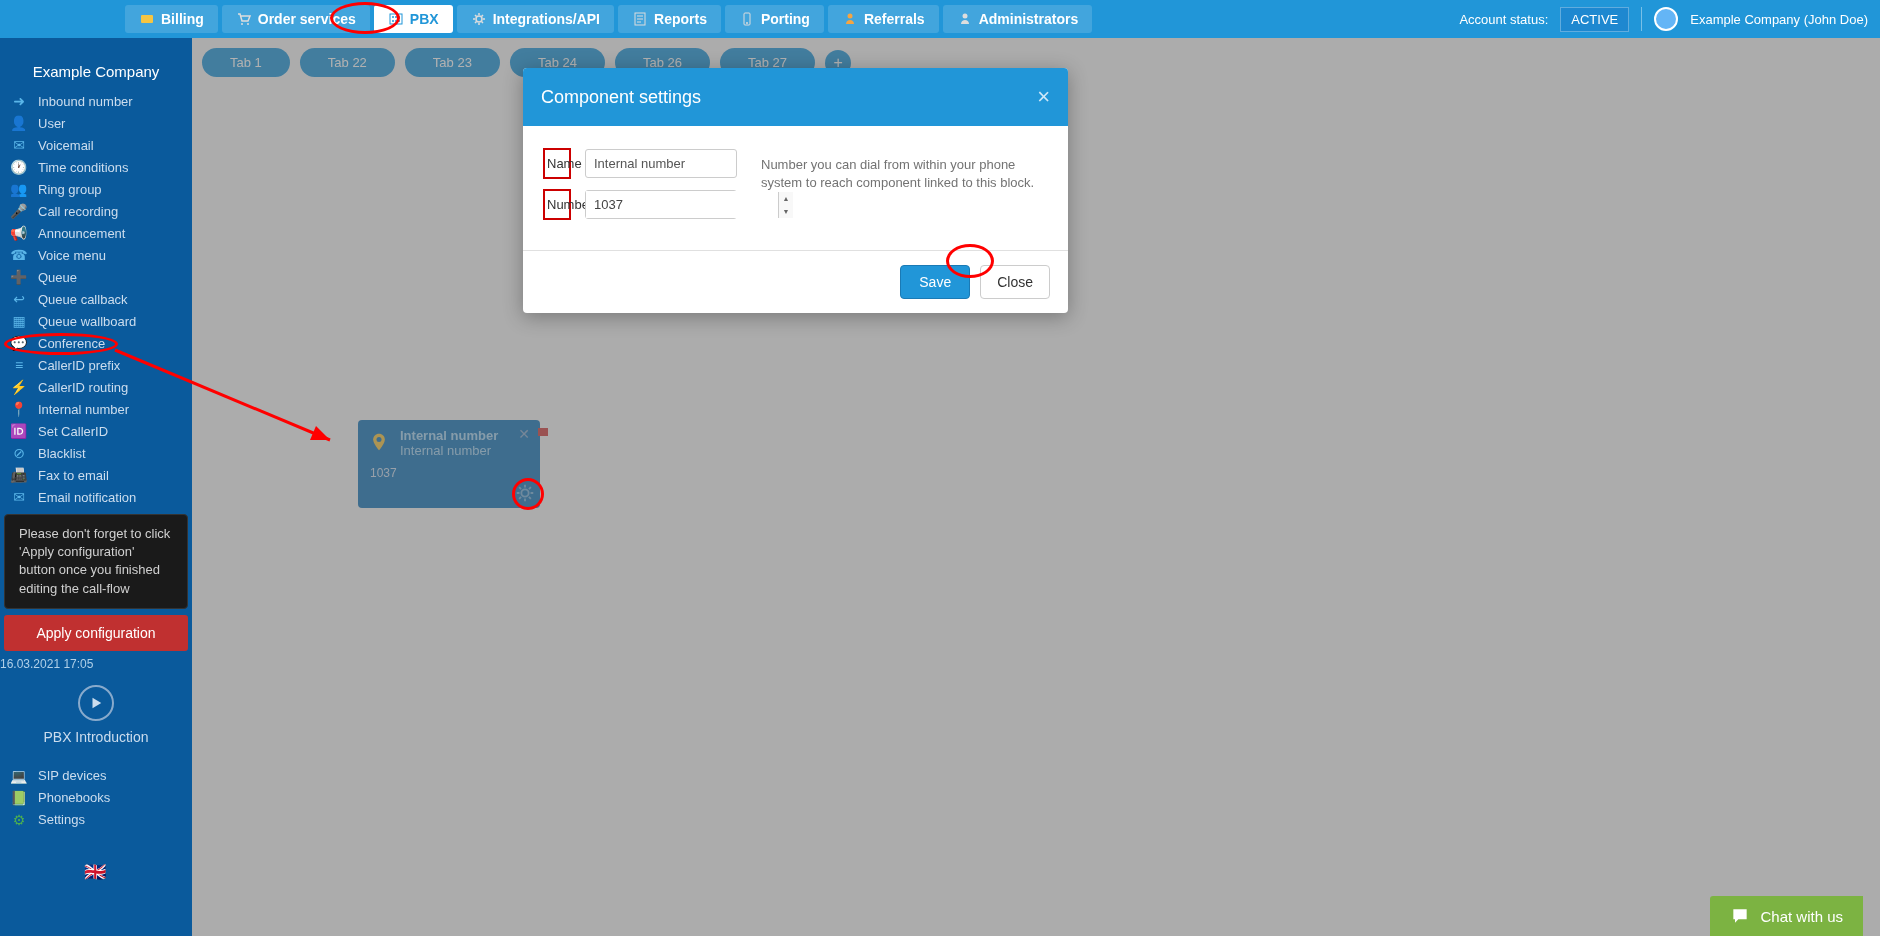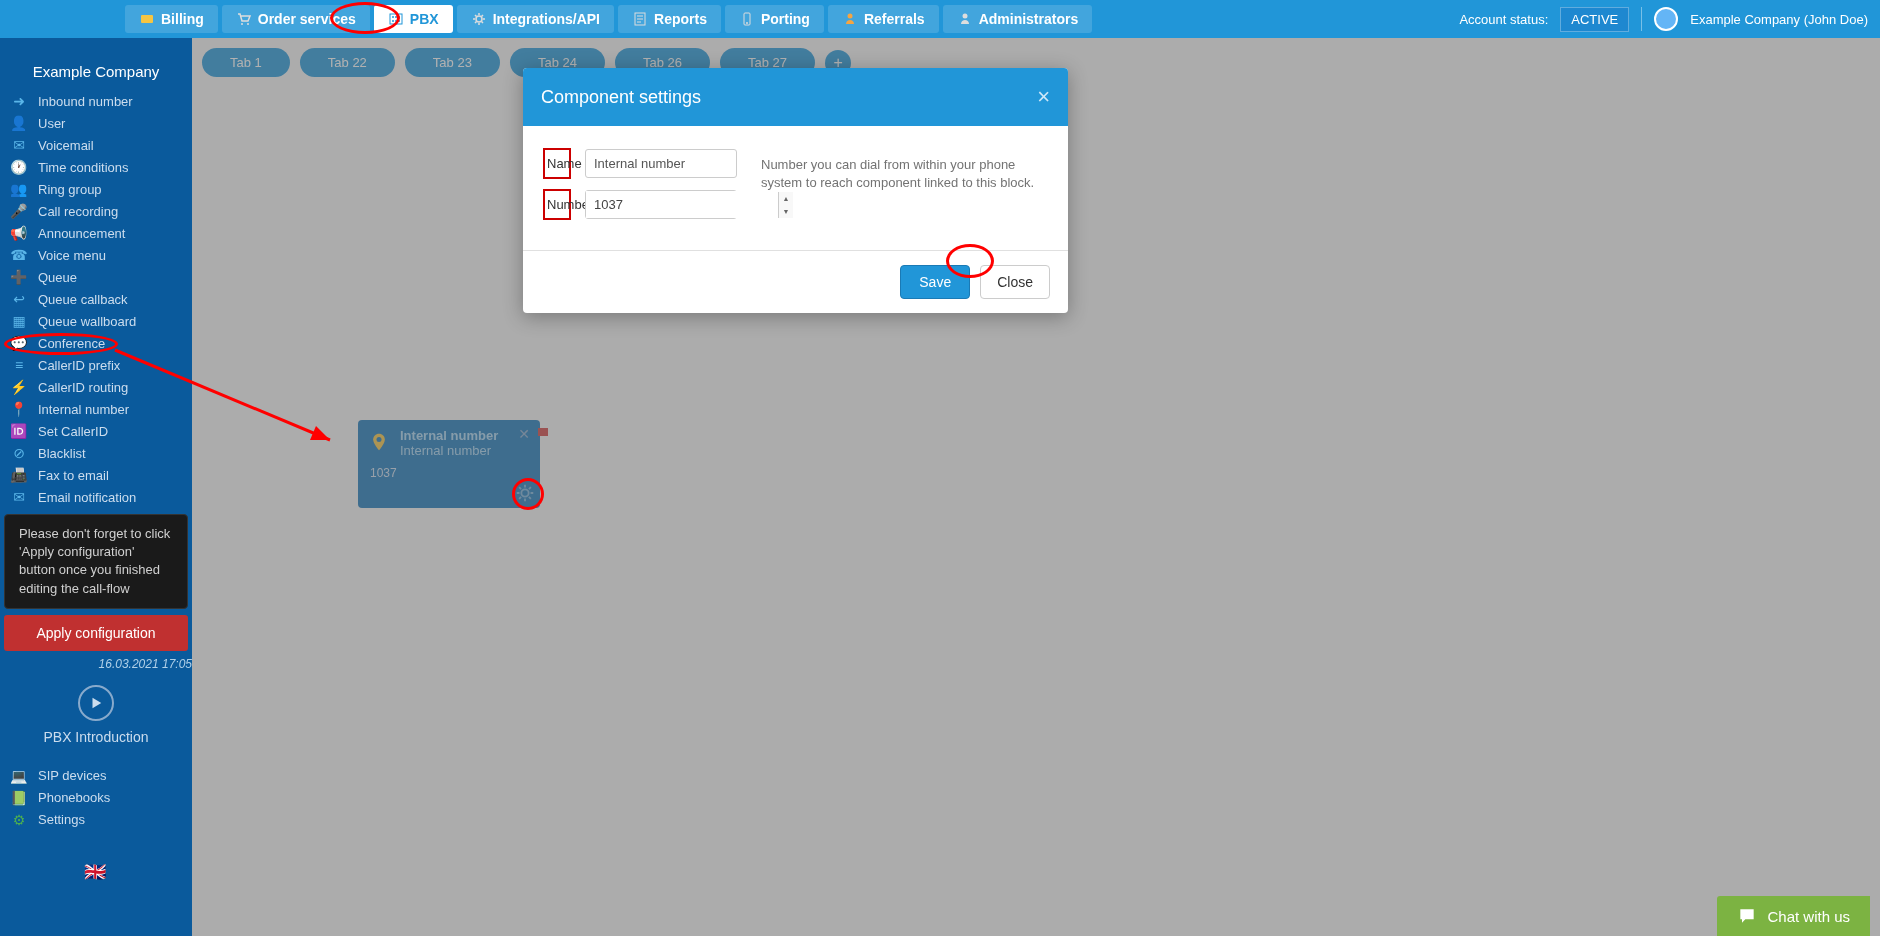--- a/index.html
+++ b/index.html
@@ -16,21 +16,21 @@
 .divider { width: 1px; height: 24px; background: rgba(255,255,255,0.4); }
 .avatar { width: 24px; height: 24px; border-radius: 50%; background: #64b5f6; border: 2px solid #fff; }
 
 
 .sidebar { position: absolute; left: 0; top: 38px; width: 192px; height: calc(100% - 38px); background: linear-gradient(to bottom, #0a5a9c, #0a5a9c); color: #cde; z-index: 4; }
 .company-name { text-align: center; padding: 14px 0 10px; color: #fff; font-size: 15px; margin-top: 11px; }
 .sidebar-item { display: flex; align-items: center; gap: 10px; padding: 3px 10px 3px 10px; font-size: 13px; cursor: pointer; }
 .sidebar-item .icon { width: 18px; text-align: center; color: #5ab5e8; font-size: 14px; }
 .tooltip-box { background: #1a1a1a; color: #d0d0d0; font-size: 13px; padding: 10px 14px; margin: 6px 4px 0; border-radius: 4px; line-height: 1.4; border: 1px solid #333; position: relative; }
 .apply-btn { margin: 6px 4px; background: #c03030; color: #fff; text-align: center; padding: 10px; font-size: 14px; cursor: pointer; border-radius: 3px; }
-.timestamp { text-align: right; color: #b0d0e8; font-size: 12px; margin-top: 6px; font-style: italic; }
+.timestamp { text-align: left; color: #b0d0e8; font-size: 12px; margin-top: 6px; }
 .play-circle { width: 36px; height: 36px; border: 2px solid #8ac; border-radius: 50%; margin: 14px auto 8px; display: flex; align-items: center; justify-content: center; color: #cde; cursor: pointer; }
 .intro-label { text-align: center; color: #cde; font-size: 14px; margin-bottom: 20px; }
 .sidebar-bottom { margin-top: 20px; }
 .flag { text-align: center; margin-top: 30px; font-size: 18px; }
 
 
 .canvas-area { position: absolute; left: 192px; top: 38px; right: 0; bottom: 0; background: #f5f5f5; z-index: 1; }
 .canvas-tabs { display: flex; gap: 10px; padding: 10px; align-items: center; }
 .canvas-tab { background: #2196d8; color: #fff; padding: 7px 28px; border-radius: 16px; font-size: 13px; cursor: pointer; }
 .add-tab { width: 26px; height: 26px; border-radius: 50%; background: #2196d8; color: #fff; display: flex; align-items: center; justify-content: center; font-size: 16px; cursor: pointer; }
@@ -65,21 +65,21 @@
 .modal-help { flex: 1; font-size: 13px; color: #737373; line-height: 1.4; padding-top: 8px; }
 .modal-footer { border-top: 1px solid #e0e0e0; padding: 14px 18px; display: flex; justify-content: flex-end; gap: 10px; }
 .btn-save { background: #2196d8; color: #fff; padding: 8px 18px; border-radius: 4px; cursor: pointer; font-size: 14px; border: 1px solid #1a7ab5; }
 .btn-close { background: #fff; color: #333; padding: 8px 16px; border-radius: 4px; cursor: pointer; font-size: 14px; border: 1px solid #ccc; }
 
 
 .anno-circle { position: absolute; border: 3px solid #ff0000; border-radius: 50%; z-index: 20; pointer-events: none; }
 .anno-arrow { position: absolute; z-index: 20; pointer-events: none; }
 
 
-.chat-widget { position: fixed; right: 10px; bottom: 0; background: #7cb342; color: #fff; padding: 10px 20px; display: flex; align-items: center; gap: 10px; font-size: 15px; cursor: pointer; border-radius: 3px 0 0 0; z-index: 50; }
+.chat-widget { position: fixed; right: 17px; bottom: 0; background: #7cb342; color: #fff; padding: 10px 20px; display: flex; align-items: center; gap: 10px; font-size: 15px; cursor: pointer; border-radius: 3px 0 0 0; z-index: 50; }
 </style>
 </head>
 <body>
 
 <div class="top-nav">
   <div class="nav-tabs">
     <div class="nav-tab">
       <span class="nav-icon">
         <svg viewBox="0 0 16 16" width="16" height="16">
             <rect x="2" y="4" width="12" height="8" rx="1" fill="#f5c542"></rect>

